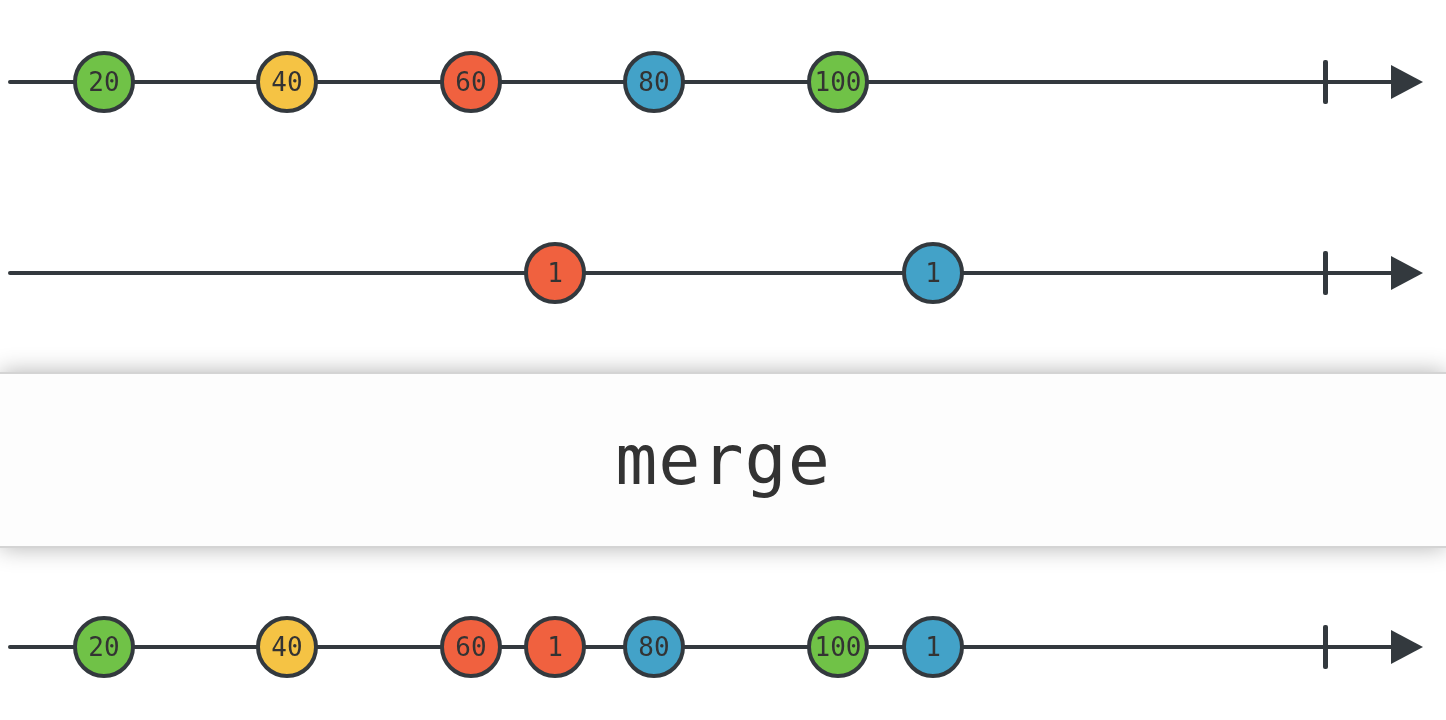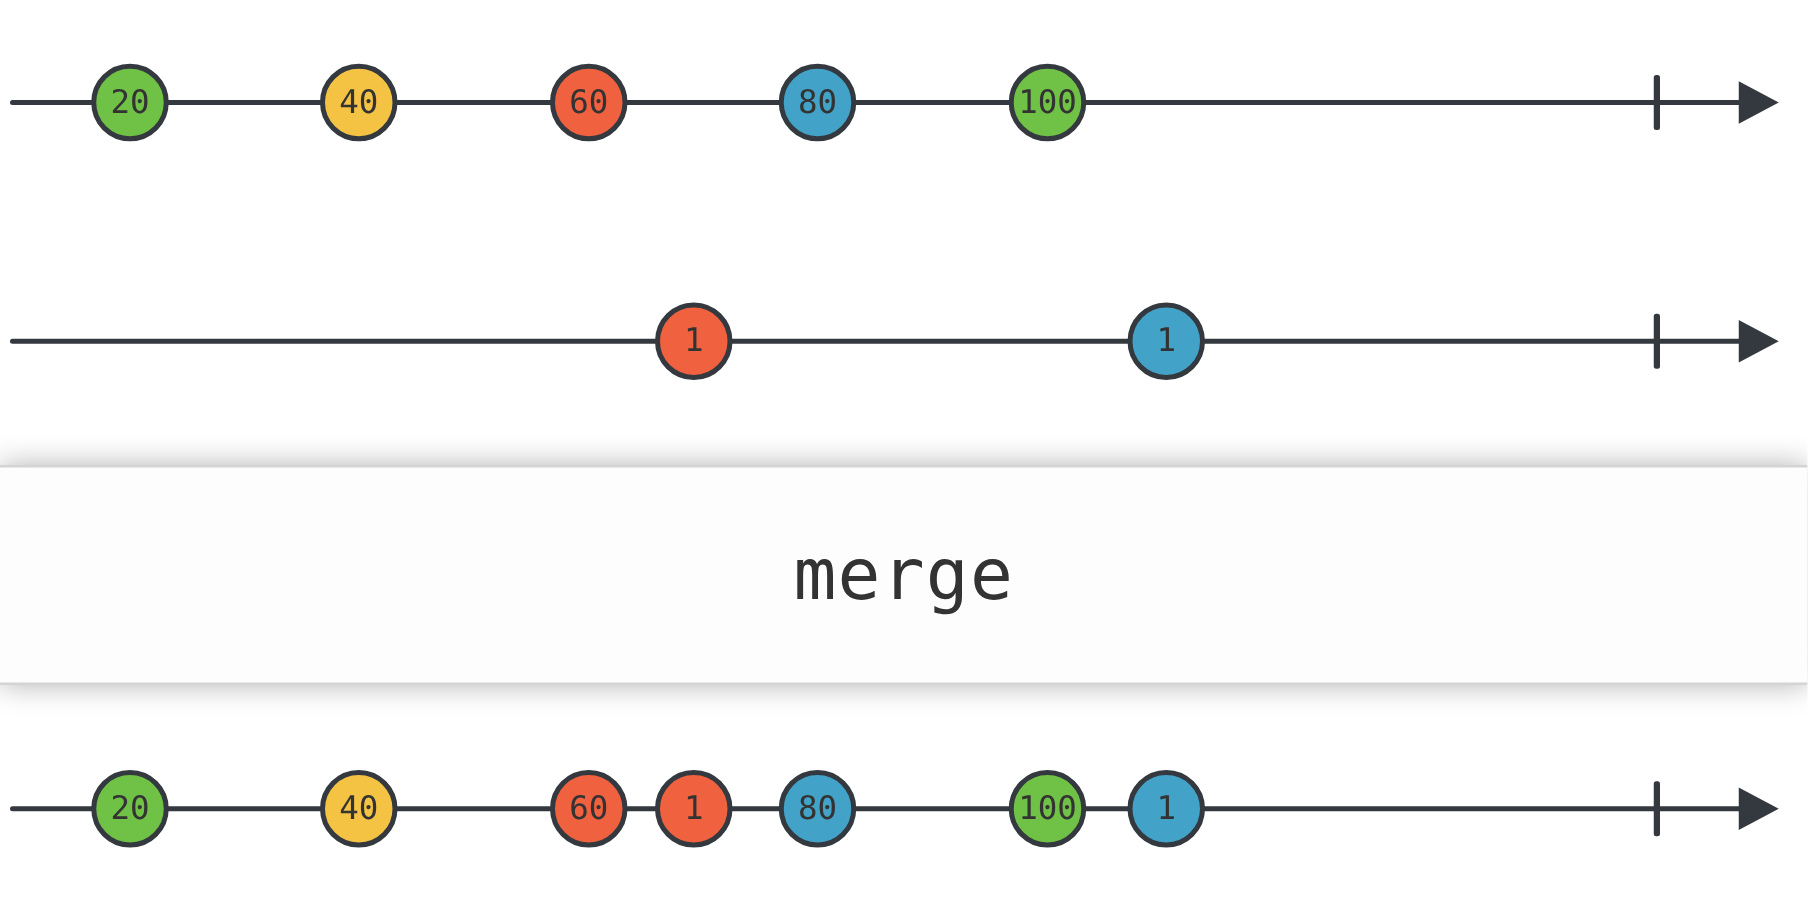--- a/index.html
+++ b/index.html
@@ -76,21 +76,21 @@
     background: var(--band-bg, #FDFDFD);
     border-top: 2px solid var(--band-border, #D4D4D4);
     border-bottom: 2px solid var(--band-border, #D4D4D4);
     box-shadow: 0 0 22px rgba(0,0,0,0.30);
     display: flex;
     align-items: center;
     justify-content: center;
   }
   .operator-label {
     font-family: "DejaVu Sans Mono", monospace;
-    font-size: 57px;
+    font-size: 70px;
     color: #333333;
     letter-spacing: 1px;
   }
 </style>
 </head>
 <body>
 
 <div class="canvas">
 
   <div class="timeline" style="top: 82px;">

